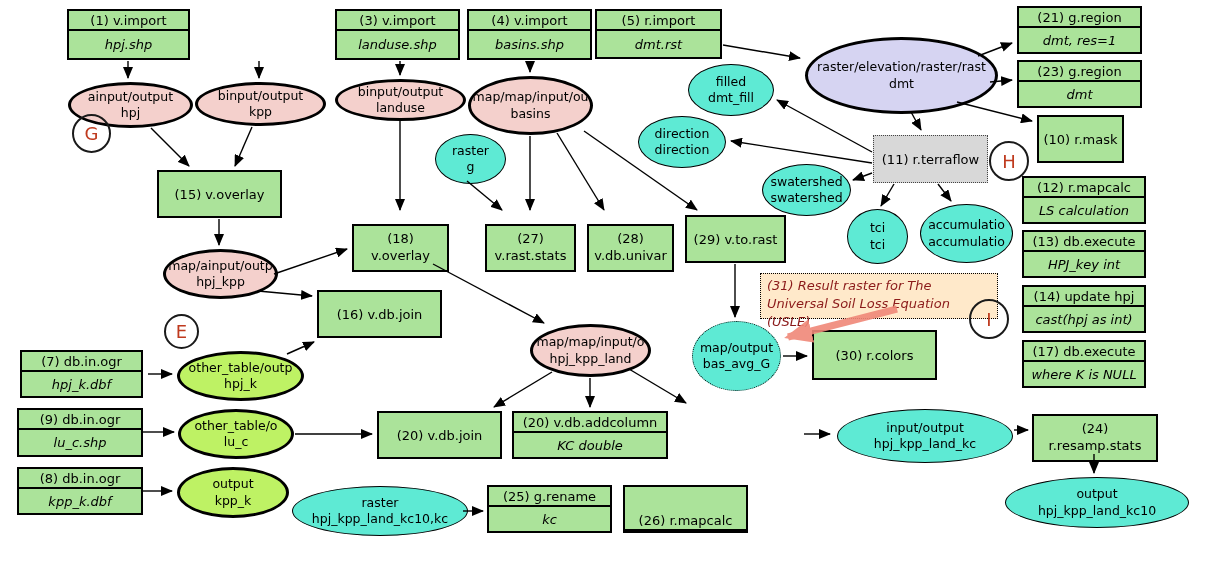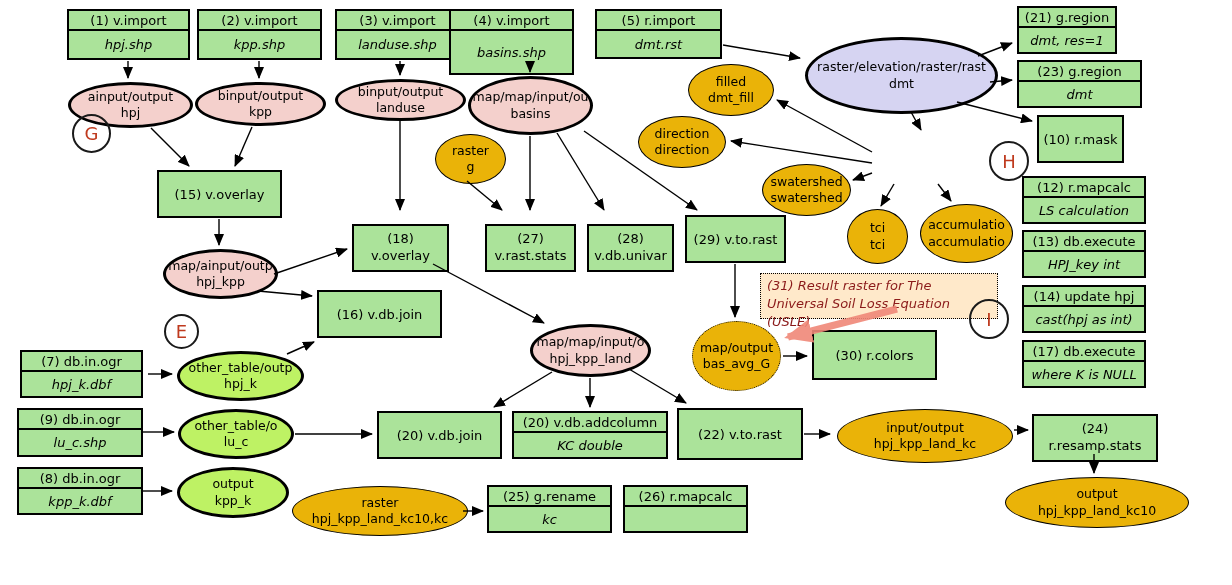--- a/index.html
+++ b/index.html
@@ -1,33 +1,33 @@
 <!DOCTYPE html>
 <html><head>
 <meta charset="utf-8">
 <style>
   * { box-sizing: border-box; margin: 0; padding: 0; }
   html,body { background:#fff; }
   body { font-family: "DejaVu Sans", sans-serif; }
   #canvas { position:relative; width:1232px; height:585px; background:#fff; overflow:hidden; }
 
-  .node { position:absolute; z-index:1; }
+  .node { position:absolute; z-index:1;justify-content:flex-end; }
 
   .box { background:#abe39a; border:2px solid #000; display:flex; flex-direction:column; font-size:13px; color:#000; }
   .box .bt { flex:0 0 auto; text-align:center; padding:2px 3px 1px; border-bottom:2px solid #000; white-space:nowrap; overflow:hidden; }
   .box .bv { flex:1 1 auto; display:flex; align-items:center; justify-content:center; font-style:italic; white-space:nowrap; overflow:hidden; }
   .box1 { align-items:center; justify-content:center; }
   .boxs { align-items:center; justify-content:center; text-align:center; line-height:1.3;margin-top:9px; }
   .gray  { background:#d8d8d8; border:1.5px dotted #444; }
 
   .ellipse { border-radius:50%; display:flex; flex-direction:column; align-items:center; justify-content:center;
              text-align:center; font-size:12.5px; line-height:1.3; color:#000; overflow:hidden; z-index:2; }
   .ellipse span { white-space:nowrap; }
   .pink   { background:#f4d0cc; border:3px solid #000; }
-  .blue   { background:#eab308; border:1.5px solid #000; }
+  .blue   { background:#5eead4; border:1.5px solid #000; }
   .bluebold { background:#d6d4f2; border:3px solid #000; }
   .yellow { background:#bef264; border:3px solid #000; }
   .dotted { border:1.5px dotted #000 !important; }
 
   .marker { position:absolute; border:2.5px solid #1a1a1a; border-radius:50%; background:transparent;
             display:flex; align-items:center; justify-content:center; font-size:18px; color:#bf3a1e; z-index:4; }
 
   .annotation { position:absolute; background:#ffe9ca; border:1.5px dotted #000; color:#8b1a1a;
                 font-style:italic; font-size:13px; line-height:1.4; padding:3px 6px; z-index:1; }
 
@@ -88,38 +88,34 @@
       <line x1="463" y1="511" x2="483" y2="511" marker-end="url(#ah)"></line>
       <line x1="433" y1="264" x2="544" y2="323" marker-end="url(#ah)"></line>
     </g>
     <line x1="897" y1="309" x2="788" y2="337" stroke="#f08878" stroke-width="7" opacity="0.9" marker-end="url(#ahs)"></line>
   </svg>
 
   <div class="node box" style="left:67px;top:9px;width:123px;height:51px">
     <div class="bt">(1) v.import</div>
     <div class="bv">hpj.shp</div>
   </div>
-  <div class="node box" style="left:197px;top:9px;width:125px;height:51px">
-    <div class="bt">(2) v.import</div>
-    <div class="bv">kpp.shp</div>
-  </div>
   <div class="node box" style="left:335px;top:9px;width:125px;height:51px">
     <div class="bt">(3) v.import</div>
     <div class="bv">landuse.shp</div>
   </div>
-  <div class="node box" style="left:449px;top:9px;width:125px;height:66px">
+  <div class="node box" style="left:467px;top:9px;width:125px;height:51px">
     <div class="bt">(4) v.import</div>
     <div class="bv">basins.shp</div>
   </div>
   <div class="node box" style="left:595px;top:9px;width:127px;height:50px">
     <div class="bt">(5) r.import</div>
     <div class="bv">dmt.rst</div>
   </div>
 
-  <div class="node box" style="left:1017px;top:6px;width:100px;height:48px">
+  <div class="node box" style="left:1017px;top:6px;width:125px;height:48px">
     <div class="bt">(21) g.region</div>
     <div class="bv">dmt, res=1</div>
   </div>
   <div class="node box" style="left:1017px;top:60px;width:125px;height:48px">
     <div class="bt">(23) g.region</div>
     <div class="bv">dmt</div>
   </div>
   <div class="node box box1" style="left:1037px;top:115px;width:87px;height:48px">
     <span>(10) r.mask</span>
   </div>
@@ -154,20 +150,23 @@
   <div class="node box boxs" style="left:587px;top:215px;width:87px;height:48px">
     <span>(28)</span>
     <span>v.db.univar</span>
   </div>
   <div class="node box box1" style="left:685px;top:215px;width:101px;height:48px">
     <span>(29) v.to.rast</span>
   </div>
   <div class="node box box1" style="left:317px;top:290px;width:125px;height:48px">
     <span>(16) v.db.join</span>
   </div>
+  <div class="node box box1 gray" style="left:873px;top:135px;width:115px;height:48px">
+    <span>(11) r.terraflow</span>
+  </div>
   <div class="node box box1" style="left:812px;top:330px;width:125px;height:50px">
     <span>(30) r.colors</span>
   </div>
 
   <div class="node box" style="left:20px;top:350px;width:123px;height:48px">
     <div class="bt">(7) db.in.ogr</div>
     <div class="bv">hpj_k.dbf</div>
   </div>
   <div class="node box" style="left:17px;top:408px;width:126px;height:49px">
     <div class="bt">(9) db.in.ogr</div>
@@ -178,23 +177,20 @@
     <div class="bv">kpp_k.dbf</div>
   </div>
 
   <div class="node box box1" style="left:377px;top:411px;width:125px;height:48px">
     <span>(20) v.db.join</span>
   </div>
   <div class="node box" style="left:512px;top:411px;width:156px;height:48px">
     <div class="bt">(20) v.db.addcolumn</div>
     <div class="bv">KC double</div>
   </div>
-  <div class="node box box1" style="left:677px;top:408px;width:126px;height:52px">
-    <span>(22) v.to.rast</span>
-  </div>
   <div class="node box boxs" style="left:1032px;top:405px;width:126px;height:48px">
     <span>(24)</span>
     <span>r.resamp.stats</span>
   </div>
   <div class="node box" style="left:487px;top:485px;width:125px;height:48px">
     <div class="bt">(25) g.rename</div>
     <div class="bv">kc</div>
   </div>
   <div class="node box" style="left:623px;top:485px;width:125px;height:48px">
     <div class="bt">(26) r.mapcalc</div>

